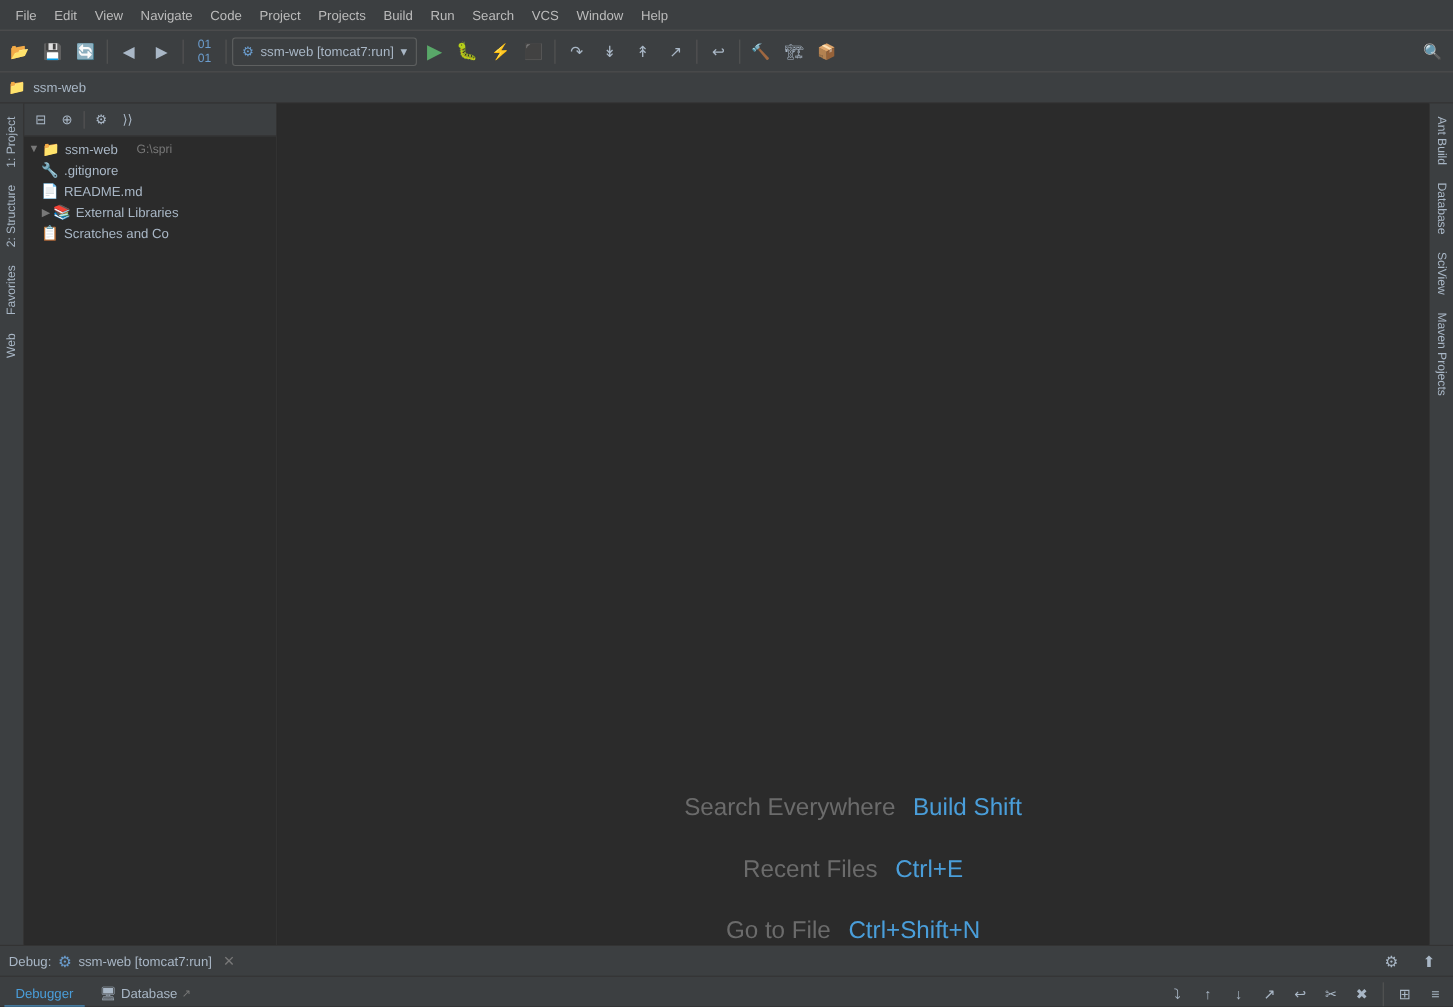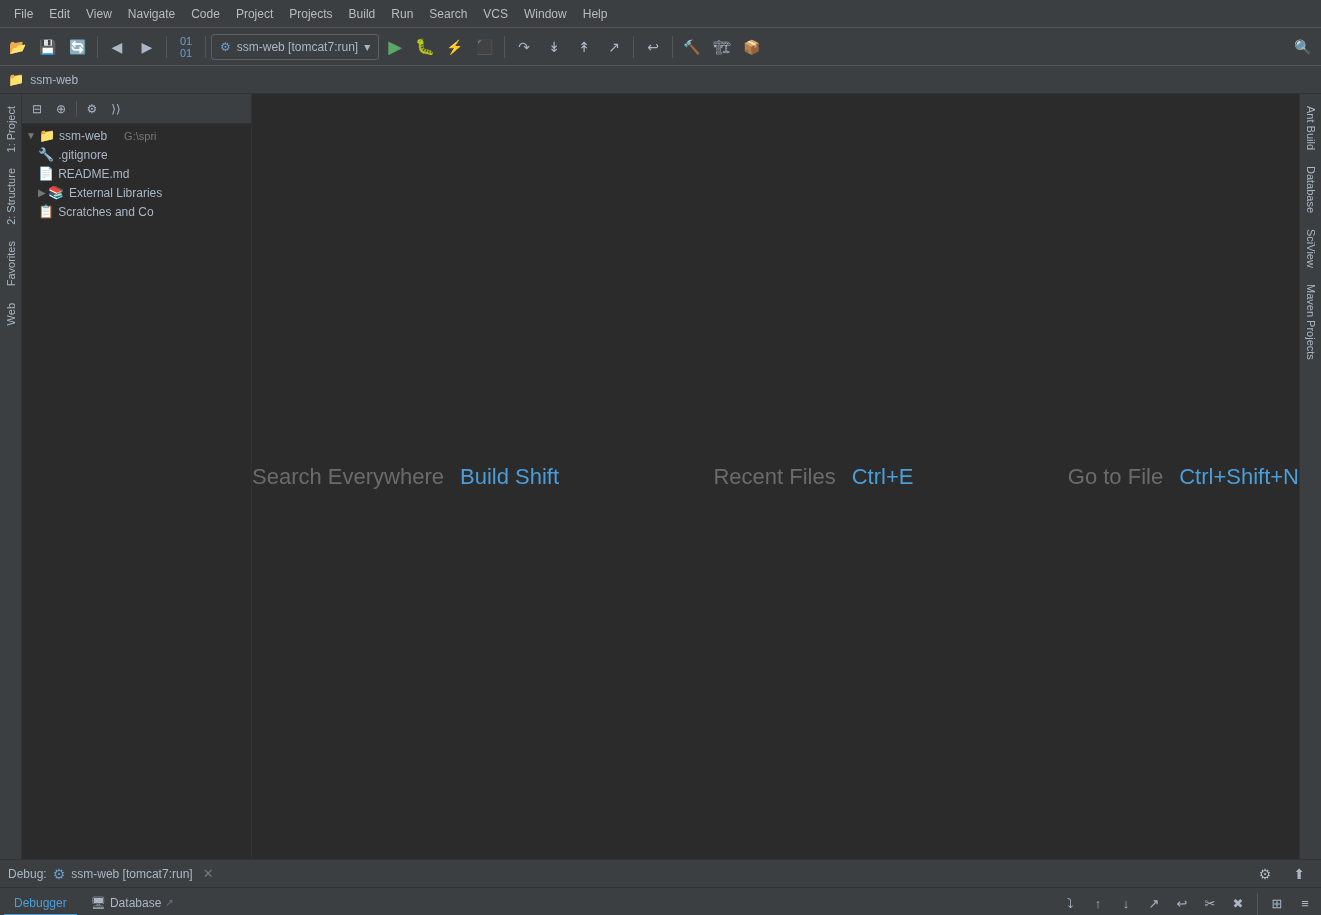--- a/index.html
+++ b/index.html
@@ -161,22 +161,22 @@
     .md-icon { color: #6a9955; }
     .lib-icon { color: #6b9dce; }
     .scratch-icon { color: #a9b7c6; }
 
     
     #editor-area {
       flex: 1;
       background: #2b2b2b;
       display: flex;
       align-items: center;
-      justify-content: space-between;
-      flex-direction: row;
+      justify-content: flex-end;
+      flex-direction: column;
       gap: 30px;
     }
     .shortcut-row {
       display: flex;
       align-items: center;
       gap: 16px;
       font-size: 22px;
       color: #6b6b6b;
     }
     .shortcut-label { color: #6b6b6b; }

